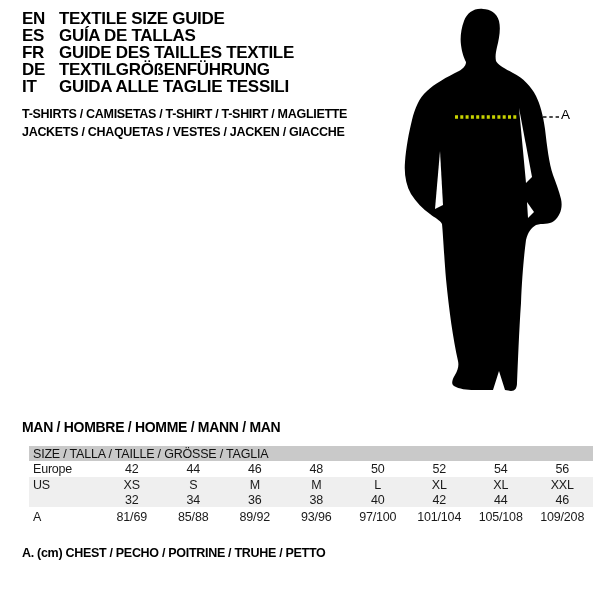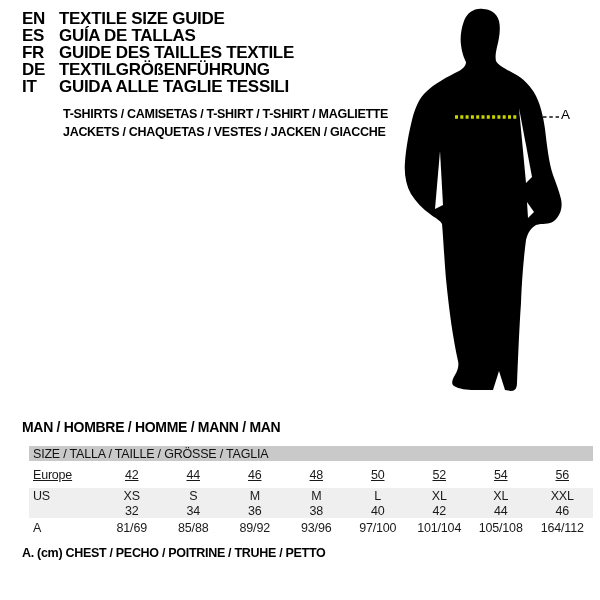--- a/index.html
+++ b/index.html
@@ -5,37 +5,37 @@
   html,body{margin:0;padding:0;}
   body{
     width:600px;height:600px;position:relative;overflow:hidden;
     background:#ffffff;color:#000;
     font-family:"Liberation Sans", sans-serif;
     --header-bg:#c9c9c9;--stripe-bg:#efefef;--dash:#c9d400;
   }
   .langs{position:absolute;left:22px;top:10px;}
   .lang-row{display:flex;align-items:center;height:17px;font-weight:bold;font-size:17px;letter-spacing:-0.3px;}
   .lang-code{width:37px;flex:none;}
-  .cats{position:absolute;left:22px;top:105px;font-weight:bold;font-size:12.5px;line-height:18px;letter-spacing:-0.3px;margin-left:41px;}
+  .cats{position:absolute;left:22px;top:105px;font-weight:bold;font-size:12.5px;line-height:18px;letter-spacing:-0.3px;}
   .man-figure{position:absolute;left:390px;top:5px;width:200px;height:392px;}
   .a-label{position:absolute;left:561px;top:107px;font-size:13.5px;letter-spacing:-0.2px;}
   .section-title{position:absolute;left:22px;top:419px;font-weight:bold;font-size:14px;letter-spacing:-0.3px;}
   table.size-table{
     position:absolute;left:29px;top:446px;width:564px;
     border-collapse:collapse;table-layout:fixed;
     font-size:12.5px;letter-spacing:-0.2px;color:#1a1a1a;
   }
   table.size-table th{
     background:var(--header-bg);font-weight:normal;text-align:left;
     height:15px;padding:0 0 0 4px;font-size:12.5px;color:#111;
   }
   table.size-table td{padding:0;height:16px;text-align:center;vertical-align:middle;white-space:nowrap;}
   table.size-table td.row-label{text-align:left;padding-left:4px;}
   table.size-table tr.striped td{background:var(--stripe-bg);}
-  table.size-table tr.r0 td{height:27px;text-decoration:underline;}
+  table.size-table tr.r0 td{height:16px;}
   table.size-table tr.r1 td,table.size-table tr.r2 td{height:15px;}
   table.size-table tr.r3 td{height:19px;}
   .footnote{position:absolute;left:22px;top:546px;font-weight:bold;font-size:12.5px;letter-spacing:-0.3px;}
 </style>
 </head>
 <body style="--header-bg: #c9c9c9; --stripe-bg: #efefef; --dash: #c9d400;">
 
 <div class="langs">
   <div class="lang-row">
     <span class="lang-code">EN</span>
@@ -164,18 +164,18 @@
     </tr>
     <tr class="r3">
       <td class="row-label">A</td>
       <td>81/69</td>
       <td>85/88</td>
       <td>89/92</td>
       <td>93/96</td>
       <td>97/100</td>
       <td>101/104</td>
       <td>105/108</td>
-      <td>164/112</td>
+      <td>109/208</td>
     </tr>
   </tbody>
 </table>
 
 <div class="footnote">A. (cm) CHEST / PECHO / POITRINE / TRUHE / PETTO</div>
 
 </body></html>

